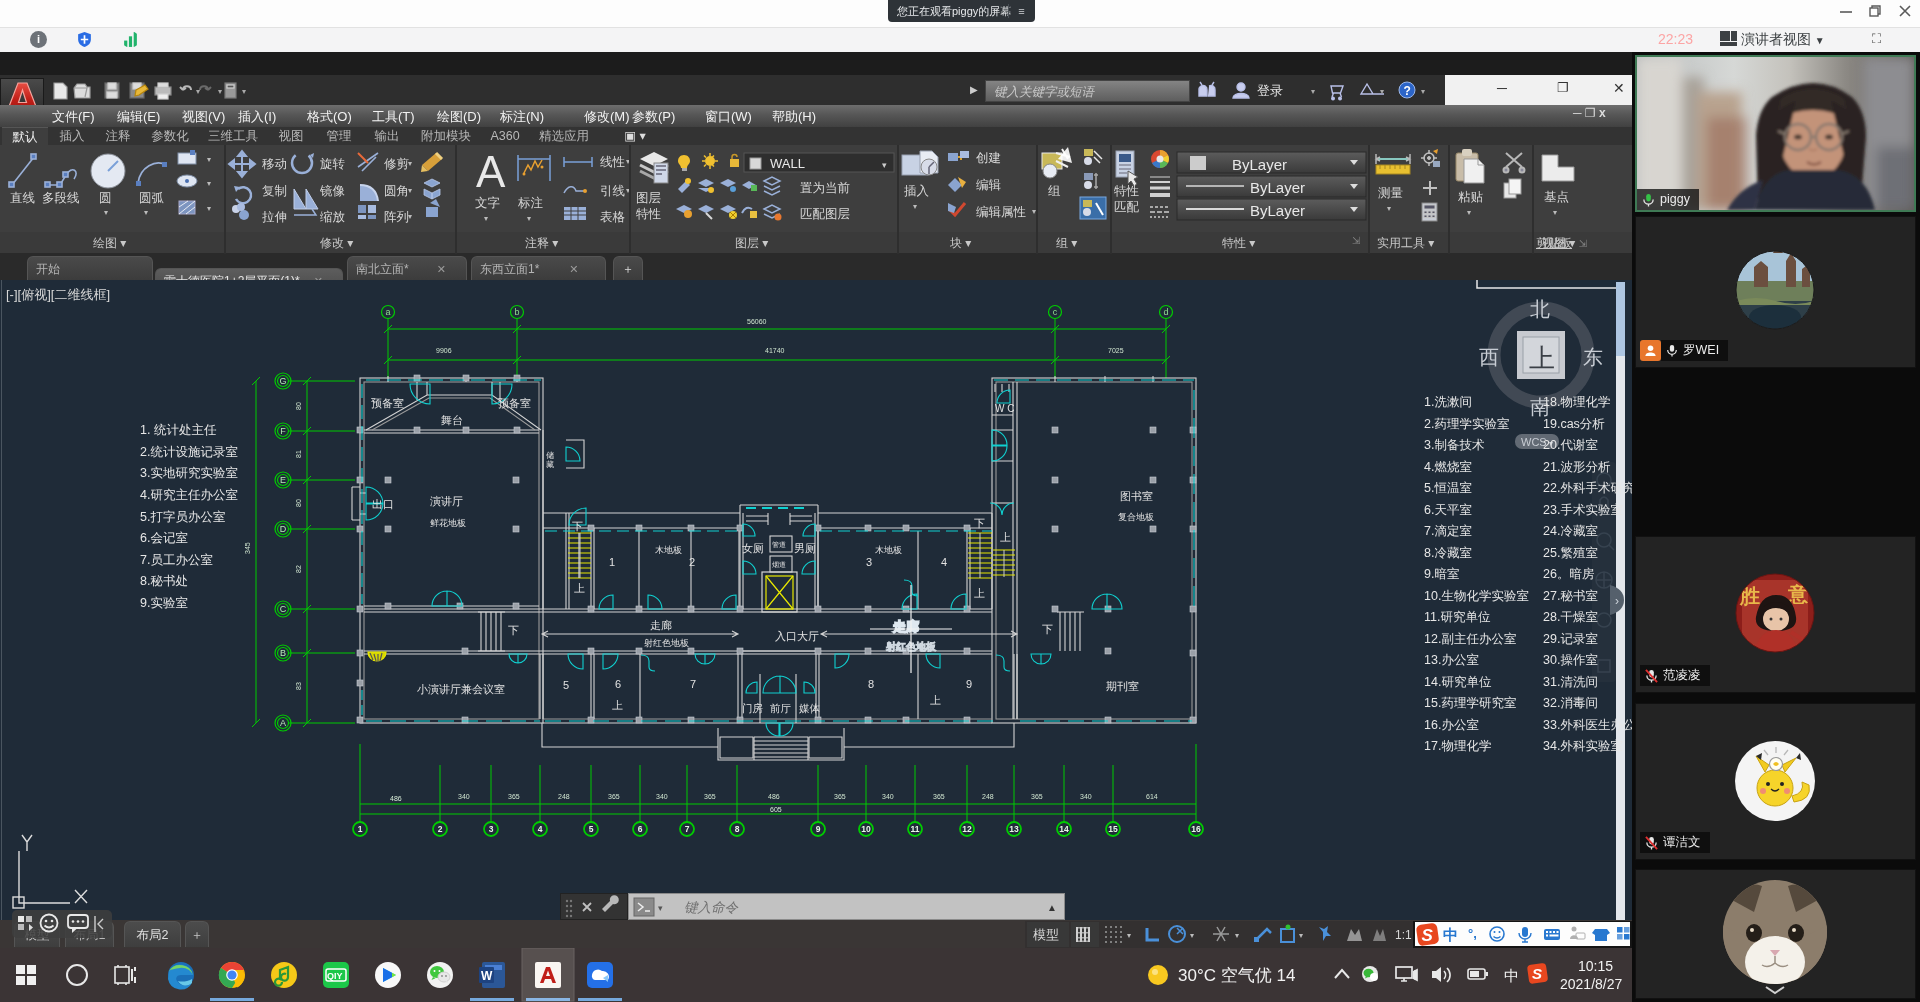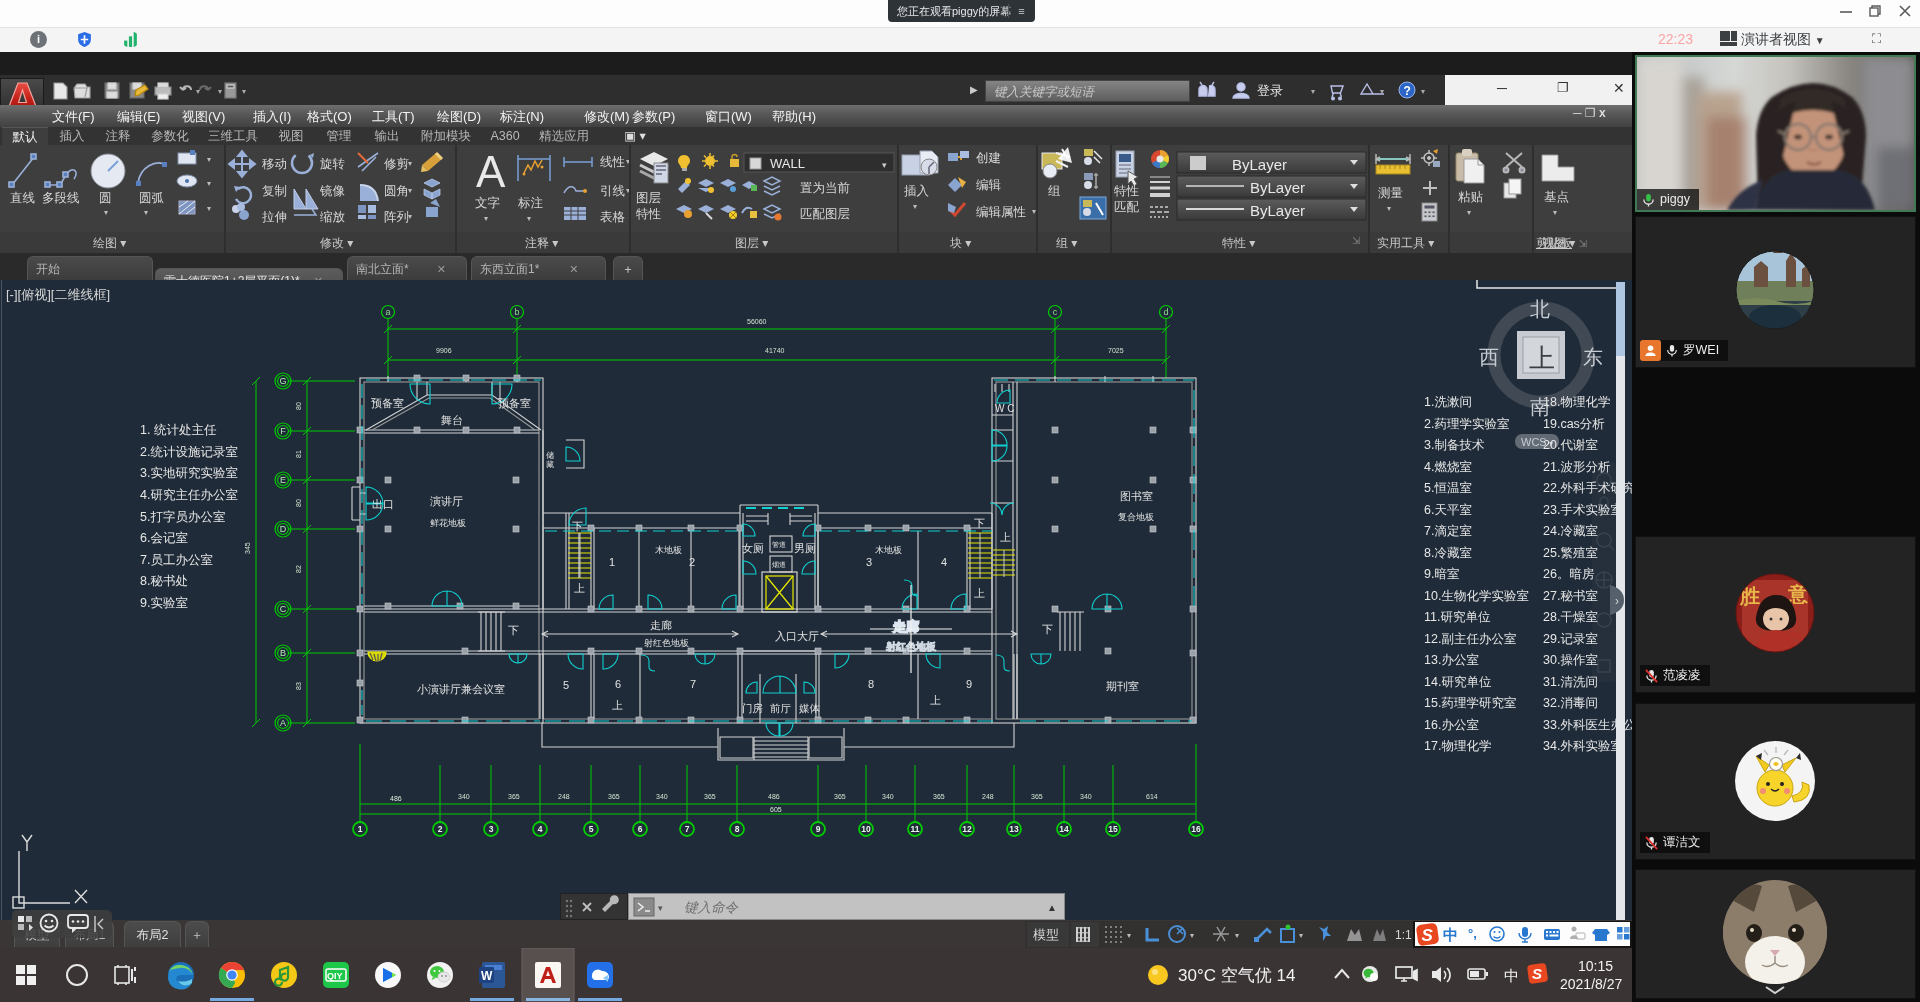--- a/index.html
+++ b/index.html
@@ -164,21 +164,21 @@
   </div>
   <div class="abs" id="acwinbtn">
     <span style="position:absolute;left:52px;top:5px;font-size:14px;color:#333;">─</span>
     <span style="position:absolute;left:112px;top:5px;font-size:13px;color:#333;">❐</span>
     <span style="position:absolute;left:168px;top:5px;font-size:14px;color:#333;">✕</span>
   </div>
   <div class="abs" id="menubar">
     <div class="menuitem" style="left:52px;">文件(F)</div>
     <div class="menuitem" style="left:117px;">编辑(E)</div>
     <div class="menuitem" style="left:182px;">视图(V)</div>
-    <div class="menuitem" style="left:253px;">插入(I)</div>
+    <div class="menuitem" style="left:238px;">插入(I)</div>
     <div class="menuitem" style="left:307px;">格式(O)</div>
     <div class="menuitem" style="left:372px;">工具(T)</div>
     <div class="menuitem" style="left:437px;">绘图(D)</div>
     <div class="menuitem" style="left:500px;">标注(N)</div>
     <div class="menuitem" style="left:565px;margin-left:19px;">修改(M)</div>
     <div class="menuitem" style="left:632px;">参数(P)</div>
     <div class="menuitem" style="left:705px;">窗口(W)</div>
     <div class="menuitem" style="left:772px;">帮助(H)</div>
     <div class="menuitem" style="left:1573px;top:1px;color:#ddd;font-size:12px;">─ ❐ <b>x</b></div>
   </div>

